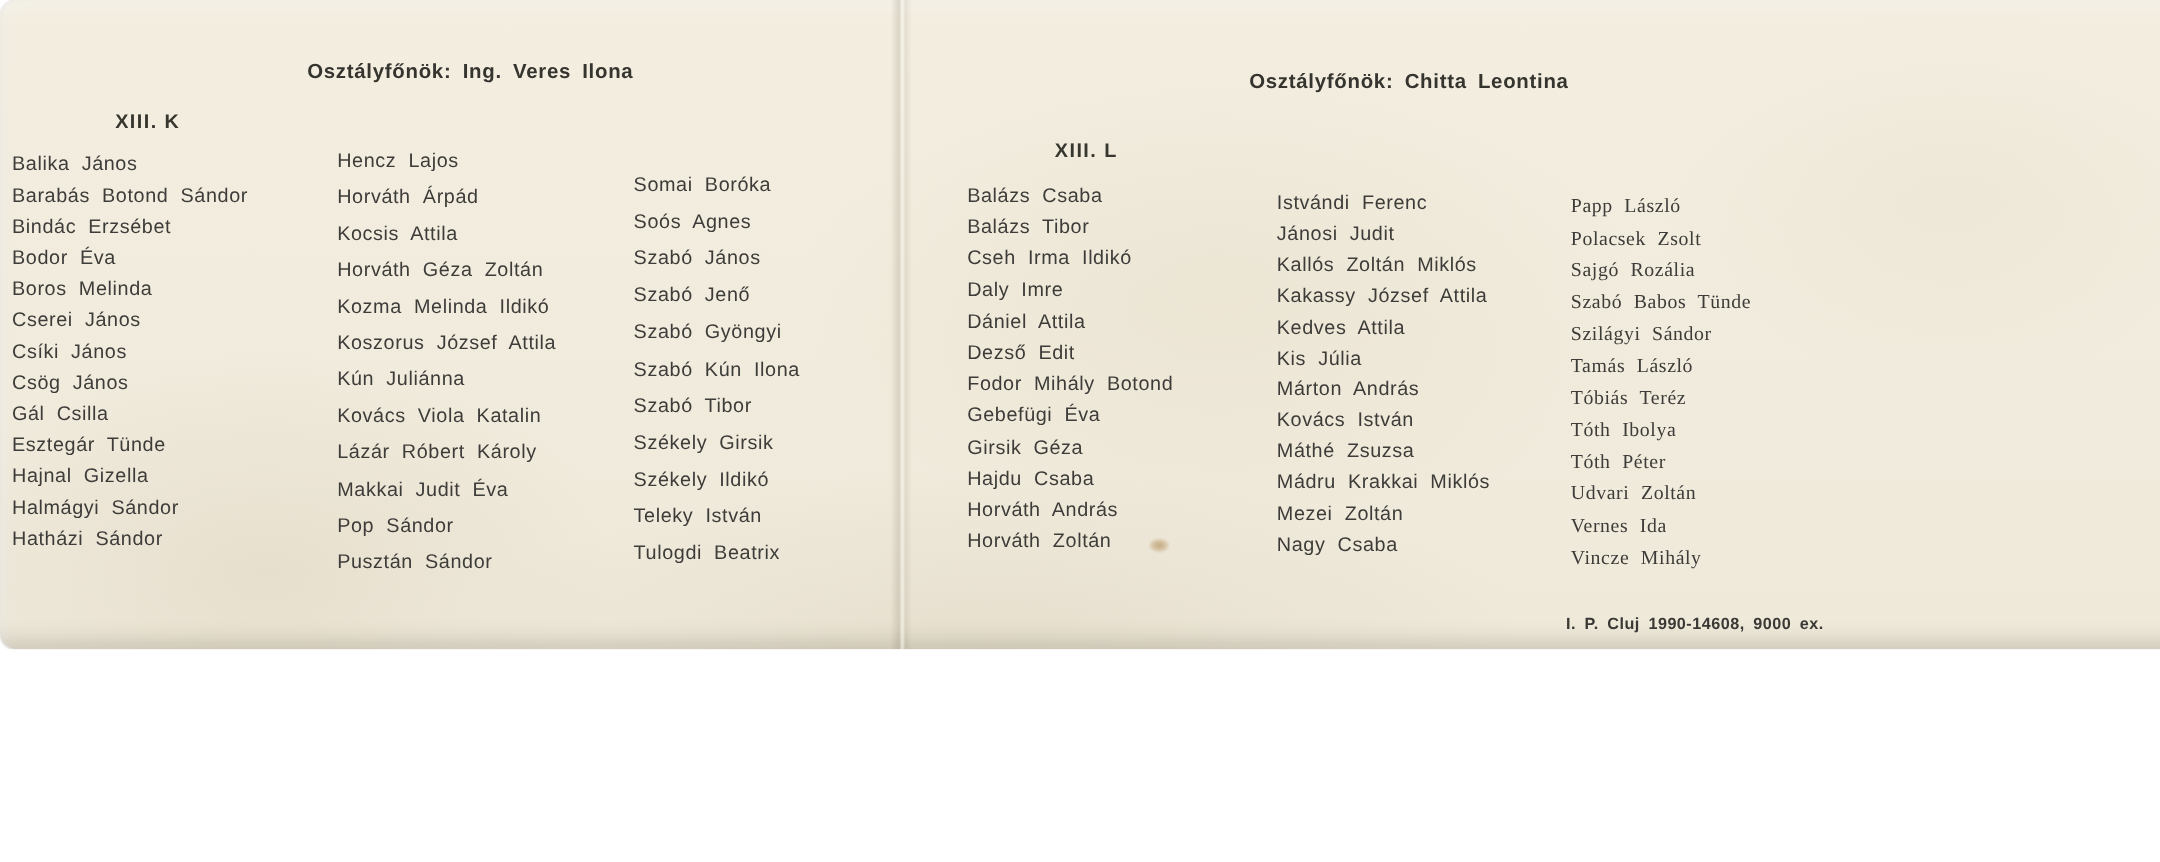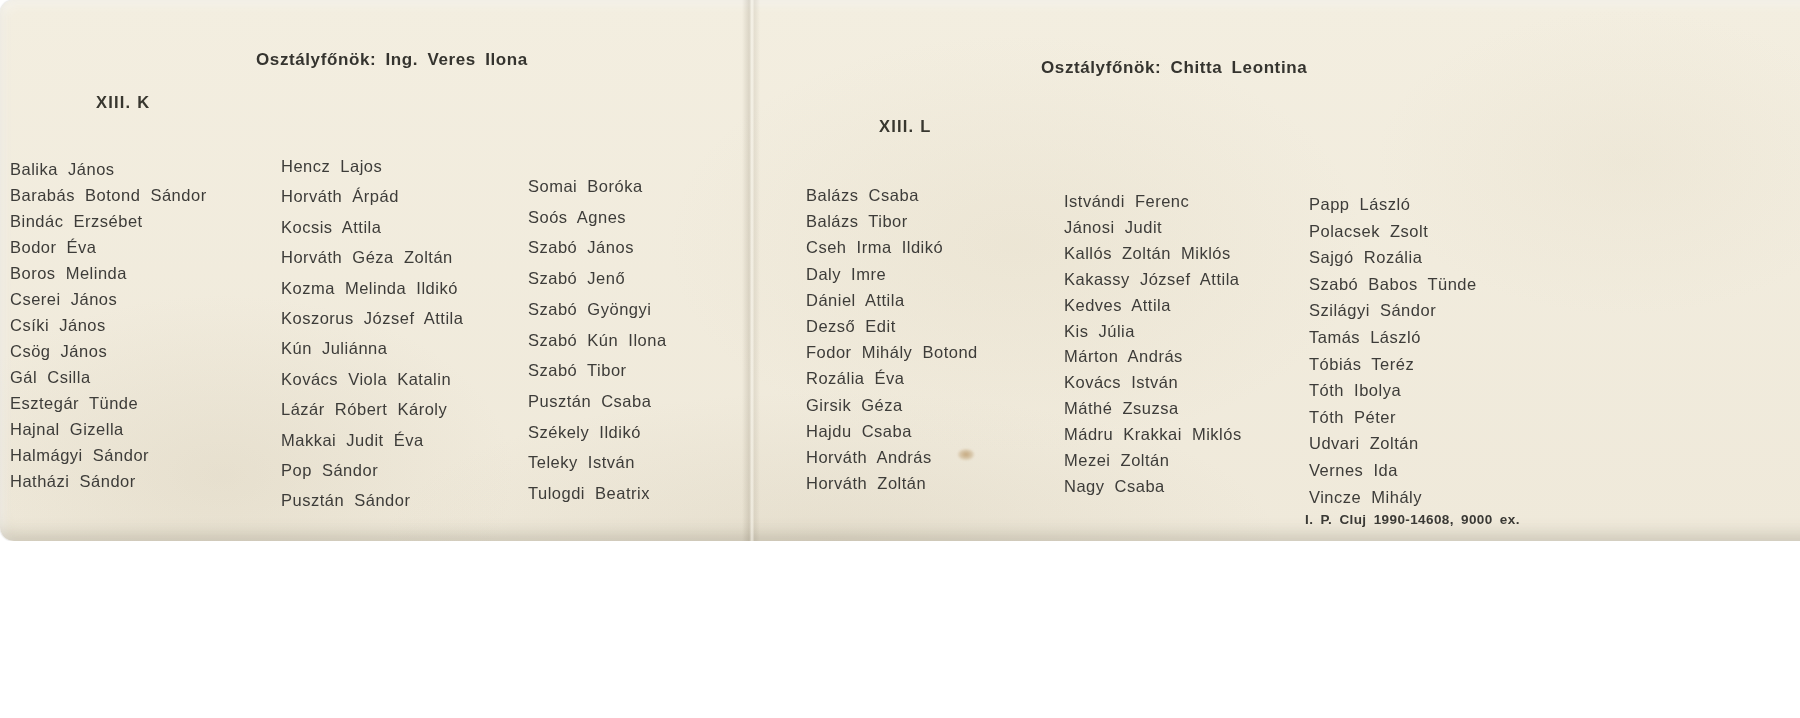--- a/index.html
+++ b/index.html
@@ -50,29 +50,28 @@
     letter-spacing:1.2px;
     color:#38372f;
     white-space:nowrap;
   }
   .namecol{
     position:absolute;
     font-size:16.5px;
     letter-spacing:.5px;
     word-spacing:5px;
     white-space:nowrap;
-    margin-top:32px;
   }
   .namecol .name-item{height:auto;}
   .col-l1{left:10px;  top:124px; line-height:26px;}
   .col-l2{left:281px; top:119px; line-height:30.4px;}
   .col-l3{left:528px; top:139px; line-height:30.7px;}
   .col-r1{left:806px; top:150px; line-height:26.2px;}
   .col-r2{left:1064px;top:157px; line-height:25.9px;}
-  .col-r3{left:1309px;top:159px; line-height:26.6px;}
+  .col-r3{left:1309px;top:159px; line-height:26.6px;font-family:Liberation Serif, serif;}
   .imprint{
     position:absolute;left:1305px;top:512px;
     font-size:13.5px;font-weight:bold;
     letter-spacing:.4px;word-spacing:3px;
     color:#3a3935;white-space:nowrap;text-align:right;
   }
 </style>
 </head>
 <body>
 
@@ -117,39 +116,39 @@
     </div>
 
   <div class="namecol col-l3">
       <div class="name-item">Somai Boróka</div>
       <div class="name-item">Soós Agnes</div>
       <div class="name-item">Szabó János</div>
       <div class="name-item">Szabó Jenő</div>
       <div class="name-item">Szabó Gyöngyi</div>
       <div class="name-item">Szabó Kún Ilona</div>
       <div class="name-item">Szabó Tibor</div>
-      <div class="name-item">Pusztán Csaba</div>
+      <div class="name-item">Székely Girsik</div>
       <div class="name-item">Székely Ildikó</div>
       <div class="name-item">Teleky István</div>
       <div class="name-item">Tulogdi Beatrix</div>
     </div>
 
   <div class="hdr" style="left:1041px;top:58px;">Osztályfőnök: Chitta Leontina</div>
 
   <div class="cls" style="left:879px;top:101px;margin-top:16px;">XIII. L</div>
 
   <div class="namecol col-r1">
       <div class="name-item">Balázs Csaba</div>
       <div class="name-item">Balázs Tibor</div>
       <div class="name-item">Cseh Irma Ildikó</div>
       <div class="name-item">Daly Imre</div>
       <div class="name-item">Dániel Attila</div>
       <div class="name-item">Dezső Edit</div>
       <div class="name-item">Fodor Mihály Botond</div>
-      <div class="name-item">Rozália Éva</div>
+      <div class="name-item">Gebefügi Éva</div>
       <div class="name-item">Girsik Géza</div>
       <div class="name-item">Hajdu Csaba</div>
       <div class="name-item">Horváth András</div>
       <div class="name-item">Horváth Zoltán</div>
     </div>
 
   <div class="namecol col-r2">
       <div class="name-item">Istvándi Ferenc</div>
       <div class="name-item">Jánosi Judit</div>
       <div class="name-item">Kallós Zoltán Miklós</div>

